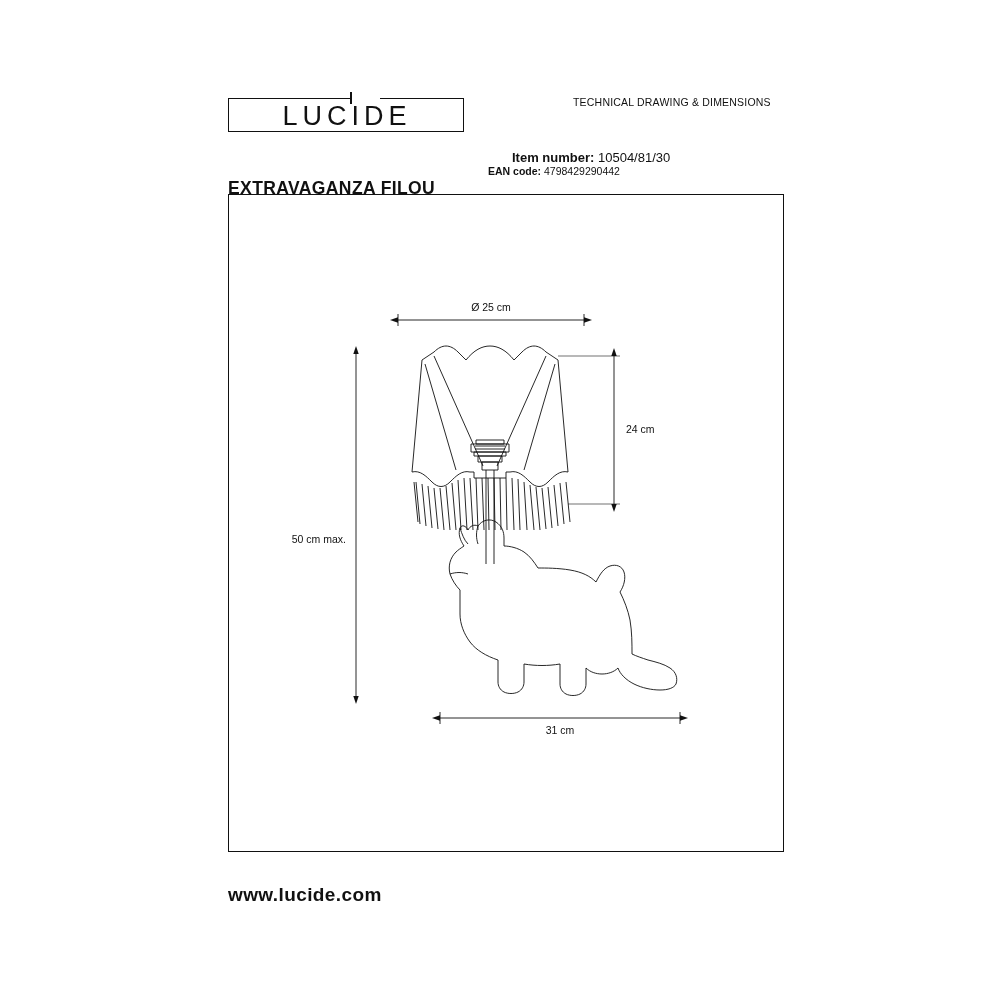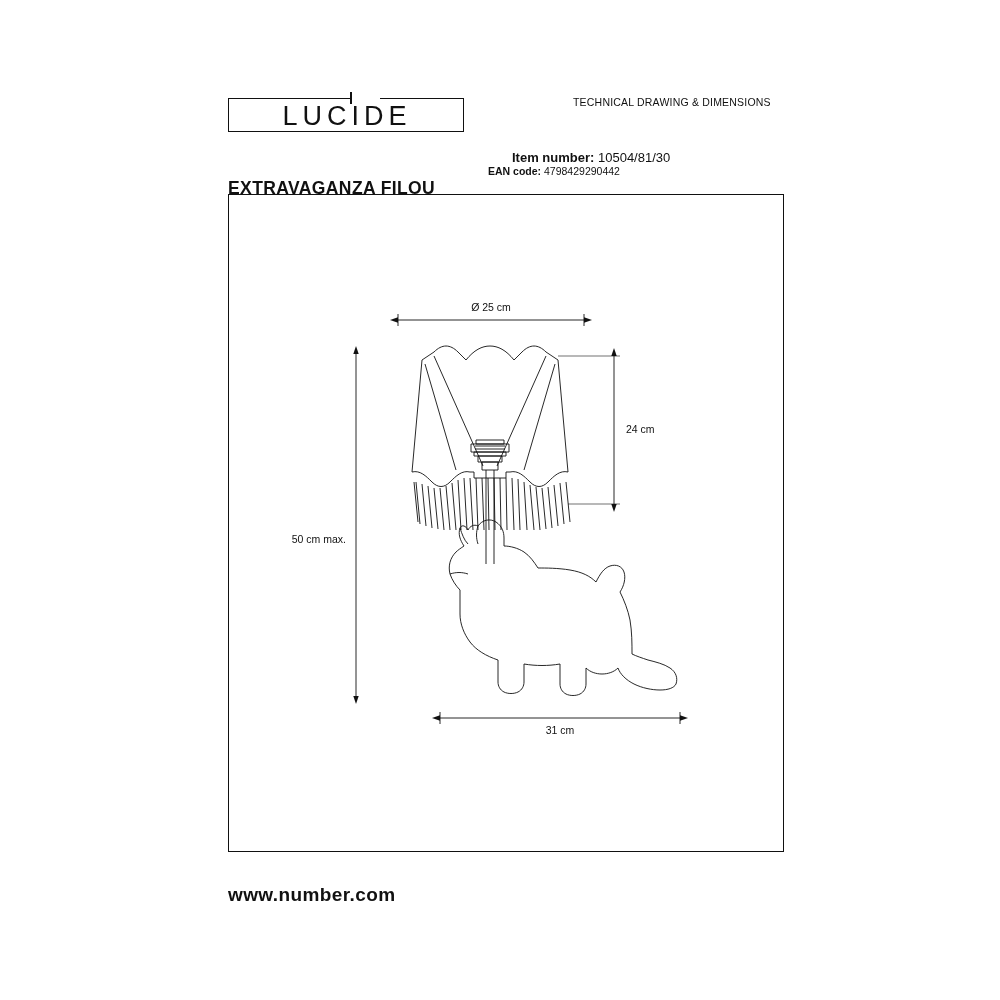--- a/index.html
+++ b/index.html
@@ -325,15 +325,15 @@
       <line x1="212" y1="518" x2="212" y2="530"></line>
       <line x1="452" y1="518" x2="452" y2="530"></line>
     </g>
 
     <text class="dim-label" x="263" y="117" text-anchor="middle">Ø 25 cm</text>
     <text class="dim-label" x="398" y="239">24 cm</text>
     <text class="dim-label" x="118" y="349" text-anchor="end">50 cm max.</text>
     <text class="dim-label" x="332" y="540" text-anchor="middle">31 cm</text>
   </svg>
 
-  <div class="footer-line2">www.number.com</div>
+  <div class="footer-line2">www.lucide.com</div>
 
 </div>
 
 </body></html>

